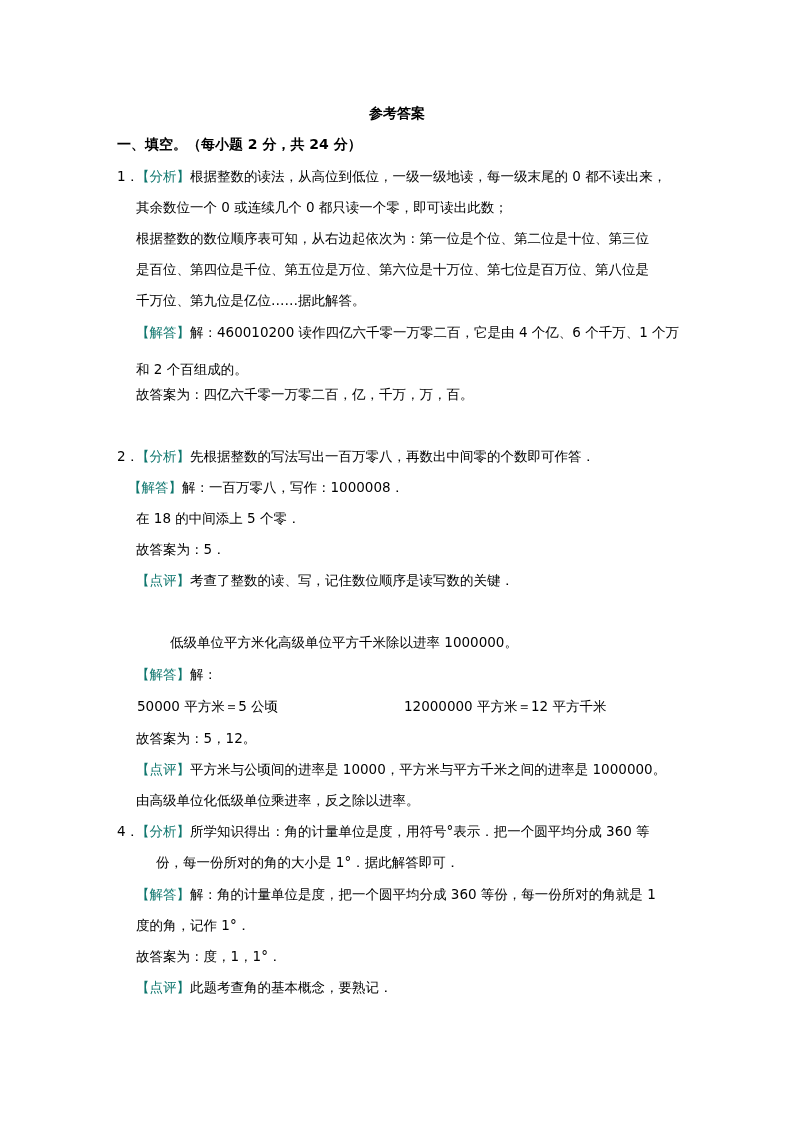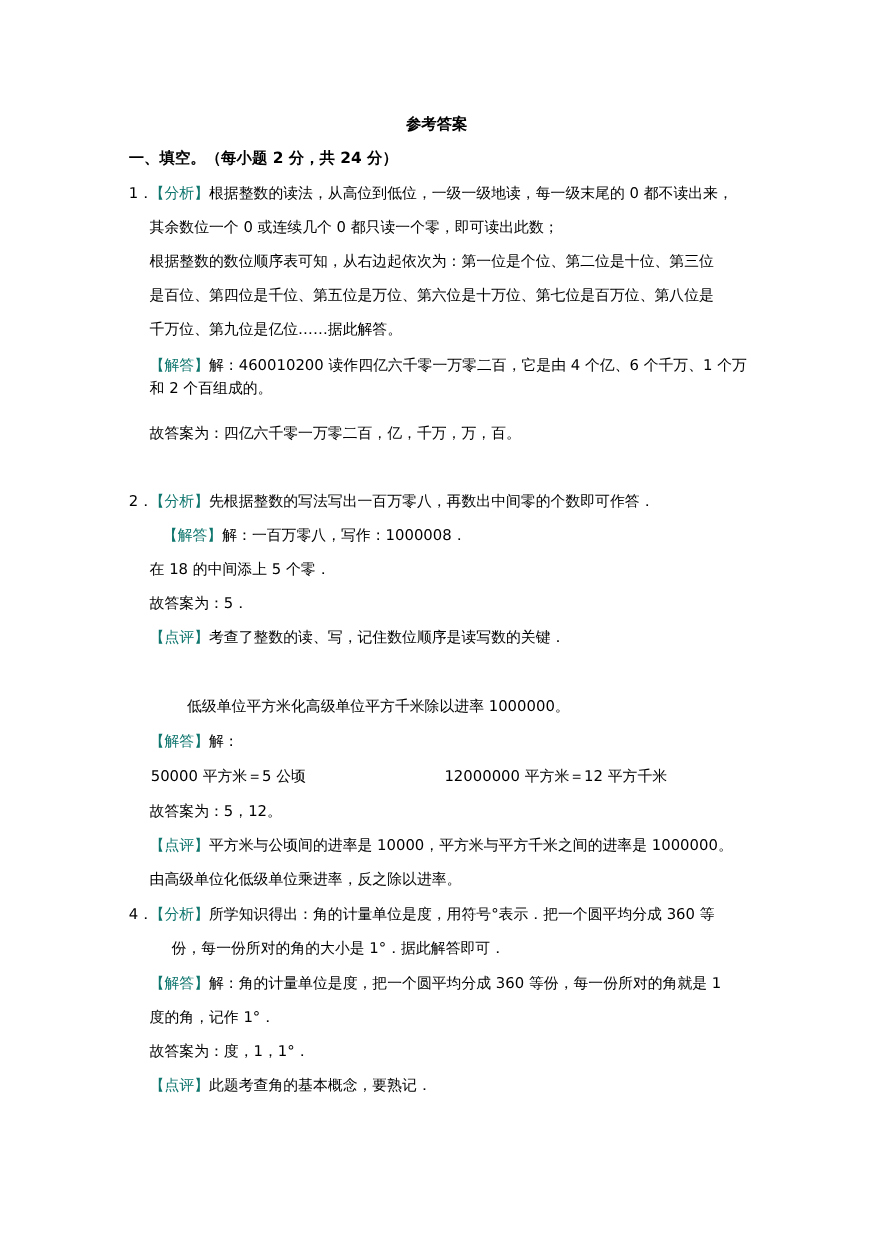--- a/index.html
+++ b/index.html
@@ -72,28 +72,28 @@
     <span class="num">1．</span><span class="tag">【分析】</span><span>根据整数的读法，从高位到低位，一级一级地读，每一级末尾的 0 都不读出来，</span>
   </div>
   <div class="line" style="left:136px; top:197px;">其余数位一个 0 或连续几个 0 都只读一个零，即可读出此数；</div>
   <div class="line" style="left:136px; top:228px;">根据整数的数位顺序表可知，从右边起依次为：第一位是个位、第二位是十位、第三位</div>
   <div class="line" style="left:136px; top:259px;">是百位、第四位是千位、第五位是万位、第六位是十万位、第七位是百万位、第八位是</div>
   <div class="line" style="left:136px; top:290px;">千万位、第九位是亿位……据此解答。</div>
 
   <div class="line" style="left:136px; top:322px;">
     <span class="tag">【解答】</span><span>解：460010200 读作四亿六千零一万零二百，它是由 4 个亿、6 个千万、1 个万</span>
   </div>
-  <div class="line" style="left:136px; top:343px;">和 2 个百组成的。</div>
+  <div class="line" style="left:136px; top:359px;">和 2 个百组成的。</div>
   <div class="line" style="left:136px; top:384px;">故答案为：四亿六千零一万零二百，亿，千万，万，百。</div>
 
 
   <div class="line" style="left:117px; top:446px;">
     <span class="num">2．</span><span class="tag">【分析】</span><span>先根据整数的写法写出一百万零八，再数出中间零的个数即可作答．</span>
   </div>
-  <div class="line" style="left:148px; top:477px;text-align:center;">
+  <div class="line" style="left:128px; top:477px;text-align:center;">
     <span class="tag">【解答】</span><span>解：一百万零八，写作：1000008．</span>
   </div>
   <div class="line" style="left:136px; top:508px;">在 18 的中间添上 5 个零．</div>
   <div class="line" style="left:136px; top:539px;">故答案为：5．</div>
   <div class="line" style="left:136px; top:570px;">
     <span class="tag">【点评】</span><span>考查了整数的读、写，记住数位顺序是读写数的关键．</span>
   </div>
 
   <div class="line" style="left:136px; top:632px;margin-left:34px;">低级单位平方米化高级单位平方千米除以进率 1000000。</div>
   <div class="line" style="left:136px; top:664px;">

